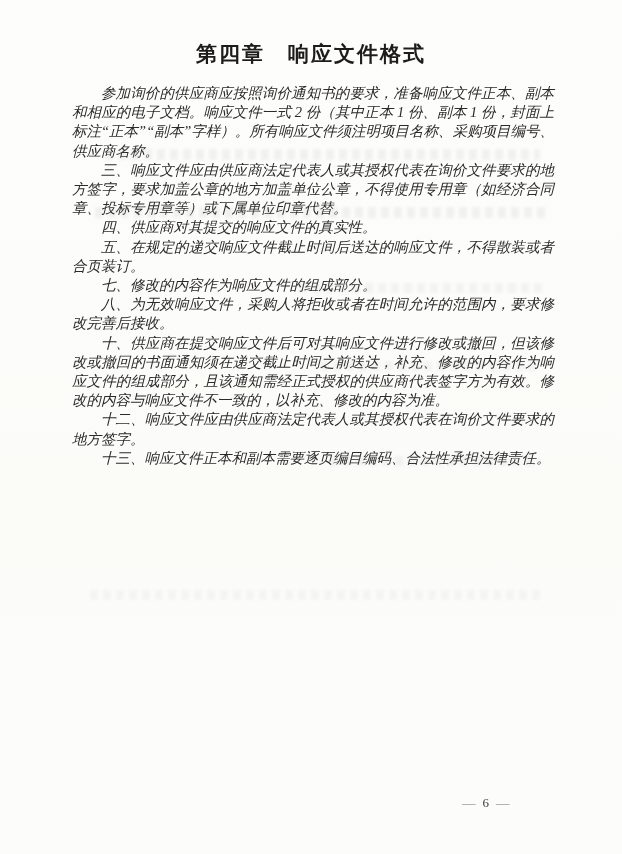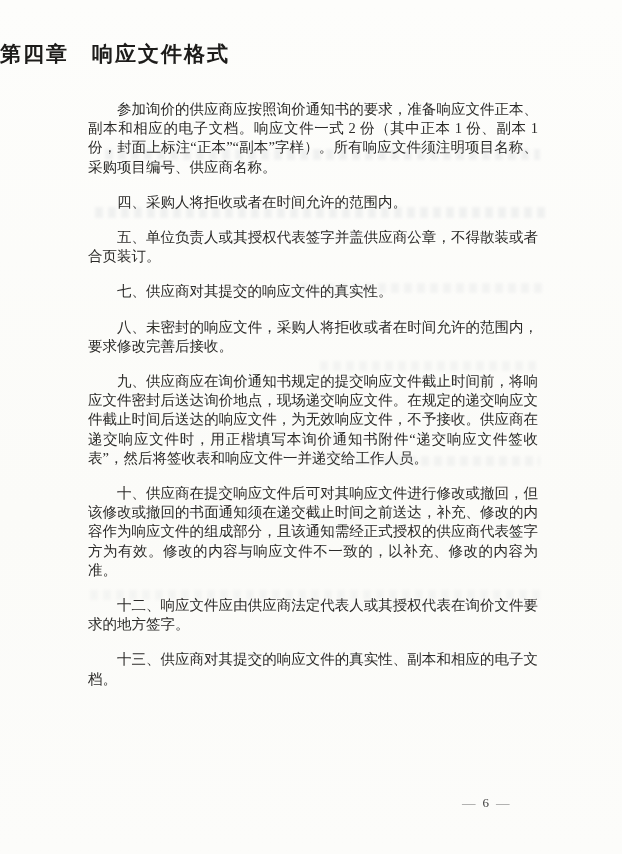--- a/index.html
+++ b/index.html
@@ -17,40 +17,41 @@
   .page {
     position: absolute;
     inset: 0;
     background: linear-gradient(180deg, #fdfdfb 0%, #fbfbf8 60%, #fcfcfa 100%);
   }
   .page-title {
     position: absolute;
     top: 40px;
     left: 0;
     width: 622px;
-    text-align: left;
+    text-align: center;
     font-size: 21px;
     font-weight: bold;
     letter-spacing: 2px;
     color: #1d1c1a;
     margin: 0;
   }
   .content {
     position: absolute;
     left: 72px;
     top: 84px;
     width: 482px;
     font-size: 14.5px;
     line-height: 19.2px;
     color: #2b2a28;
     text-align: justify;
   }
   .content p {
-    margin: 16px;
+    margin: 0;
     text-indent: 2em;
+    font-style: italic;
   }
   .footer {
     position: absolute;
     left: 462px;
     top: 795px;
     font-size: 13.5px;
     color: #8a8a8a;
     letter-spacing: 1px;
     white-space: nowrap;
   }
@@ -76,28 +77,28 @@
 </style>
 </head>
 <body>
 
 <div class="page">
 
   <h1 class="page-title">第四章　响应文件格式</h1>
 
   <div class="content">
     <p>参加询价的供应商应按照询价通知书的要求，准备响应文件正本、副本和相应的电子文档。响应文件一式 2 份（其中正本 1 份、副本 1 份，封面上标注“正本”“副本”字样）。所有响应文件须注明项目名称、采购项目编号、供应商名称。</p>
-    <p>四、采购人将拒收或者在时间允许的范围内。</p>
-    <p>五、单位负责人或其授权代表签字并盖供应商公章，不得散装或者合页装订。</p>
-    <p>七、供应商对其提交的响应文件的真实性。</p>
-    <p>八、未密封的响应文件，采购人将拒收或者在时间允许的范围内，要求修改完善后接收。</p>
-    <p>九、供应商应在询价通知书规定的提交响应文件截止时间前，将响应文件密封后送达询价地点，现场递交响应文件。在规定的递交响应文件截止时间后送达的响应文件，为无效响应文件，不予接收。供应商在递交响应文件时，用正楷填写本询价通知书附件“递交响应文件签收表”，然后将签收表和响应文件一并递交给工作人员。</p>
+    <p>三、响应文件应由供应商法定代表人或其授权代表在询价文件要求的地方签字，要求加盖公章的地方加盖单位公章，不得使用专用章（如经济合同章、投标专用章等）或下属单位印章代替。</p>
+    <p>四、供应商对其提交的响应文件的真实性。</p>
+    <p>五、在规定的递交响应文件截止时间后送达的响应文件，不得散装或者合页装订。</p>
+    <p>七、修改的内容作为响应文件的组成部分。</p>
+    <p>八、为无效响应文件，采购人将拒收或者在时间允许的范围内，要求修改完善后接收。</p>
     <p>十、供应商在提交响应文件后可对其响应文件进行修改或撤回，但该修改或撤回的书面通知须在递交截止时间之前送达，补充、修改的内容作为响应文件的组成部分，且该通知需经正式授权的供应商代表签字方为有效。修改的内容与响应文件不一致的，以补充、修改的内容为准。</p>
     <p>十二、响应文件应由供应商法定代表人或其授权代表在询价文件要求的地方签字。</p>
-    <p>十三、供应商对其提交的响应文件的真实性、副本和相应的电子文档。</p>
+    <p>十三、响应文件正本和副本需要逐页编目编码、合法性承担法律责任。</p>
   </div>
 
   <div class="smudge s1"></div>
   <div class="smudge s2"></div>
   <div class="smudge s3"></div>
   <div class="smudge s4"></div>
   <div class="smudge s5"></div>
   <div class="smudge s6"></div>
 
   <div class="footer">

